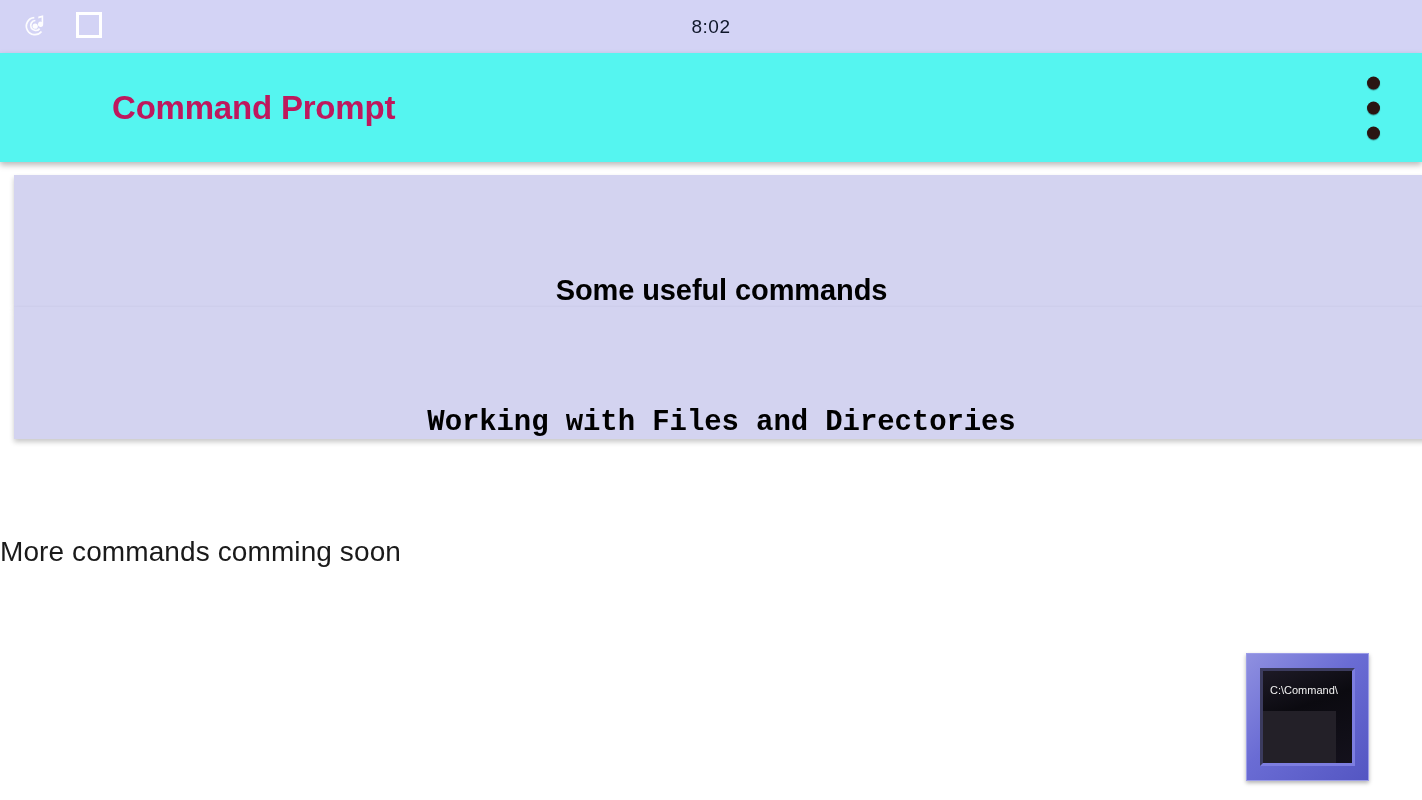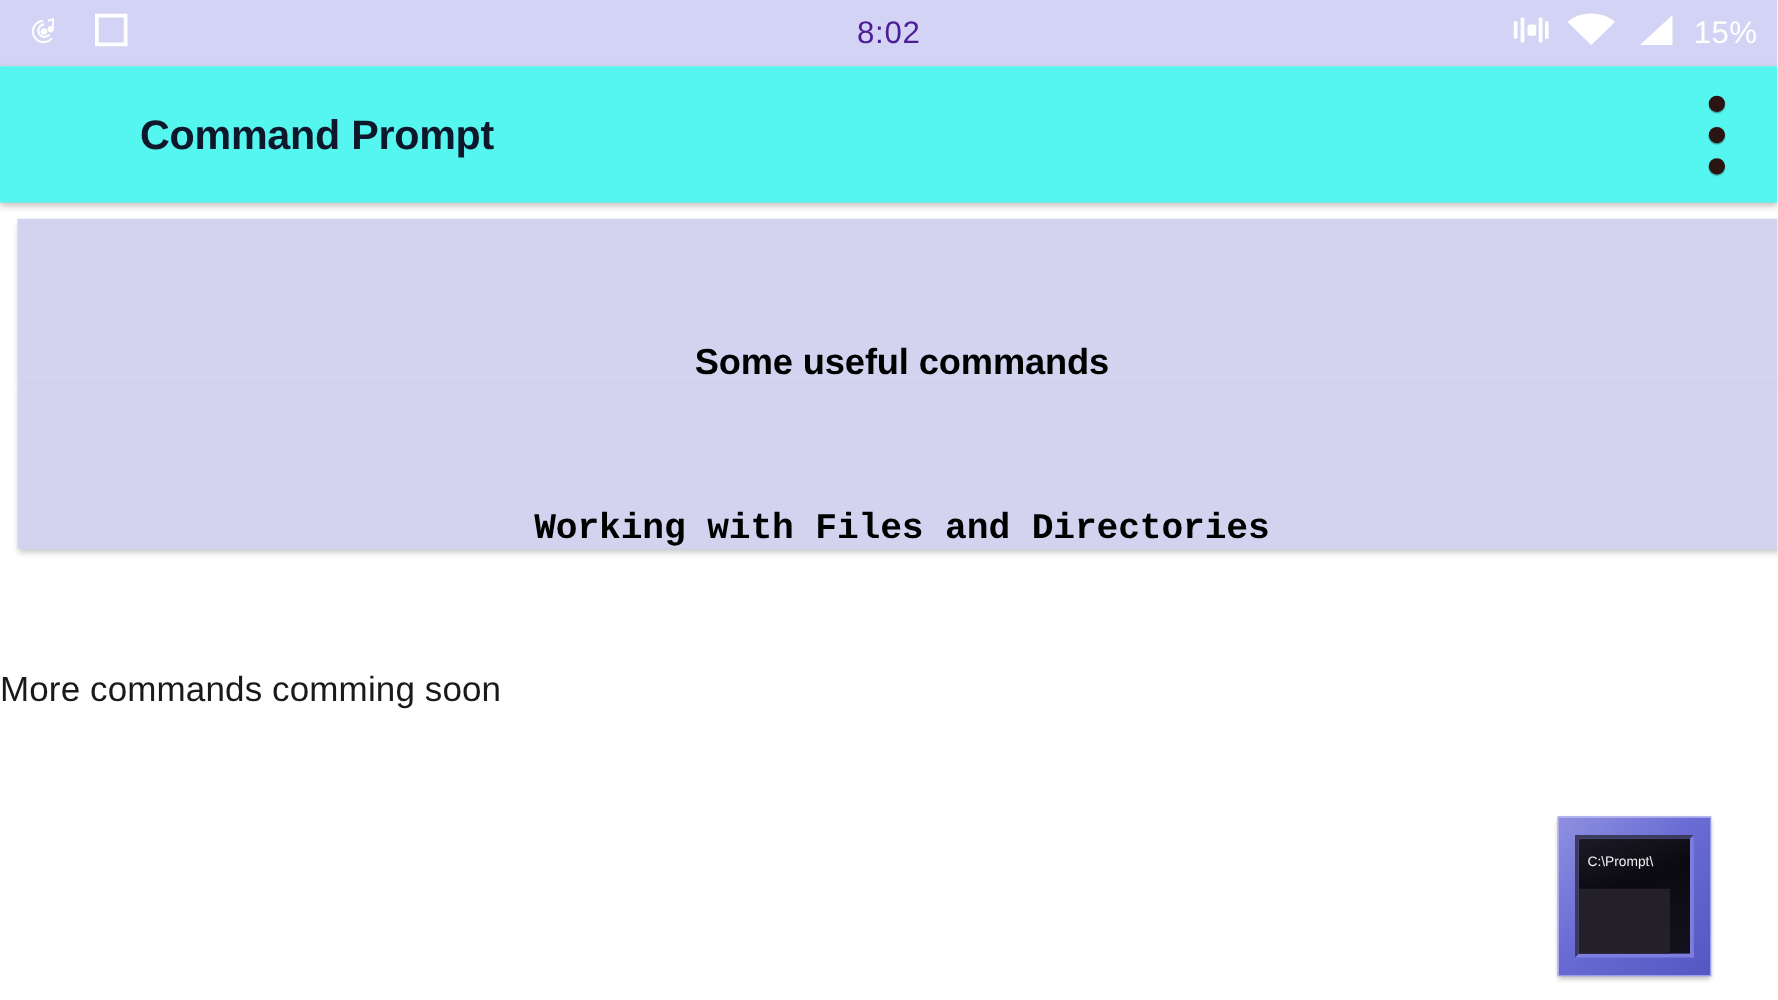--- a/index.html
+++ b/index.html
@@ -22,22 +22,22 @@
     background:#d3d3f5;
     display:flex; align-items:center;
   }
   .sb-left {
     display:flex; align-items:center; gap:20px;
     padding-left:22px;
   }
   .sb-clock {
     position:absolute; left:0; right:0;
     text-align:center;
-    color:#4c1d95;
-    font-size:25px;
+    color:#0f172a;
+    font-size:19px;
     letter-spacing:0.5px;
   }
   .sb-right {
     position:absolute; right:16px;
     display:flex; align-items:center; gap:14px;
   }
   .sb-batt {
     color:#ffffff; font-size:25px; letter-spacing:0.3px;
   }
   .ico { display:block; }
@@ -47,21 +47,21 @@
     position:absolute; left:0; top:53px;
     width:1422px; height:109px;
     background:#55f5f0;
     display:flex; align-items:center;
     box-shadow:0 3px 6px rgba(0,0,0,0.28);
     z-index:5;
   }
   #app-title {
     margin-left:112px;
     font-size:33px; font-weight:bold;
-    color:#0f172a;
+    color:#be185d;
     letter-spacing:-0.2px;
   }
   #overflow-menu {
     position:absolute; right:42px; top:50%;
     transform:translateY(-50%);
     display:flex; flex-direction:column; gap:12px;
     align-items:center;
     cursor:pointer;
   }
   #overflow-menu .dot {
@@ -150,44 +150,20 @@
       </span>
       <span class="ico">
         <svg width="30" height="30" viewBox="0 0 30 30">
           <rect x="3.5" y="3.5" width="23" height="23" fill="none" stroke="#ffffff" stroke-width="3"></rect>
         </svg>
       </span>
     </div>
 
     <div class="sb-clock">8:02</div>
 
-    <div class="sb-right">
-      <span class="ico">
-        <svg width="30" height="30" viewBox="0 0 30 30">
-          <g fill="#ffffff">
-            <rect x="2" y="8" width="3" height="14" rx="1"></rect>
-            <rect x="7.5" y="5" width="3" height="20" rx="1"></rect>
-            <rect x="13" y="10.5" width="7" height="9" rx="1.5"></rect>
-            <rect x="22" y="5" width="3" height="20" rx="1"></rect>
-            <rect x="27" y="8" width="3" height="14" rx="1"></rect>
-          </g>
-        </svg>
-      </span>
-      <span class="ico">
-        <svg width="40" height="30" viewBox="0 0 40 30">
-          <path d="M1 8.5 C 11 -0.5, 29 -0.5, 39 8.5 L 20 27 Z" fill="#ffffff"></path>
-        </svg>
-      </span>
-      <span class="ico">
-        <svg width="34" height="30" viewBox="0 0 34 30">
-          <path d="M31 3 L31 27 L5 27 Z" fill="#ffffff"></path>
-        </svg>
-      </span>
-      <span class="sb-batt">15%</span>
-    </div>
   </div>
 
   <div id="app-bar">
     <div id="app-title">Command Prompt</div>
     <div id="overflow-menu">
       <span class="dot"></span>
       <span class="dot"></span>
       <span class="dot"></span>
     </div>
   </div>
@@ -197,17 +173,17 @@
   </div>
 
   <div id="card-files" class="card">
     <span class="card-label">Working with Files and Directories</span>
   </div>
 
   <div id="coming-soon">More commands comming soon</div>
 
   <div id="cmd-icon">
     <div class="inner">
-      <span id="cmd-path">C:\Prompt\</span>
+      <span id="cmd-path">C:\Command\</span>
     </div>
   </div>
 
 </div>
 
 </body></html>

